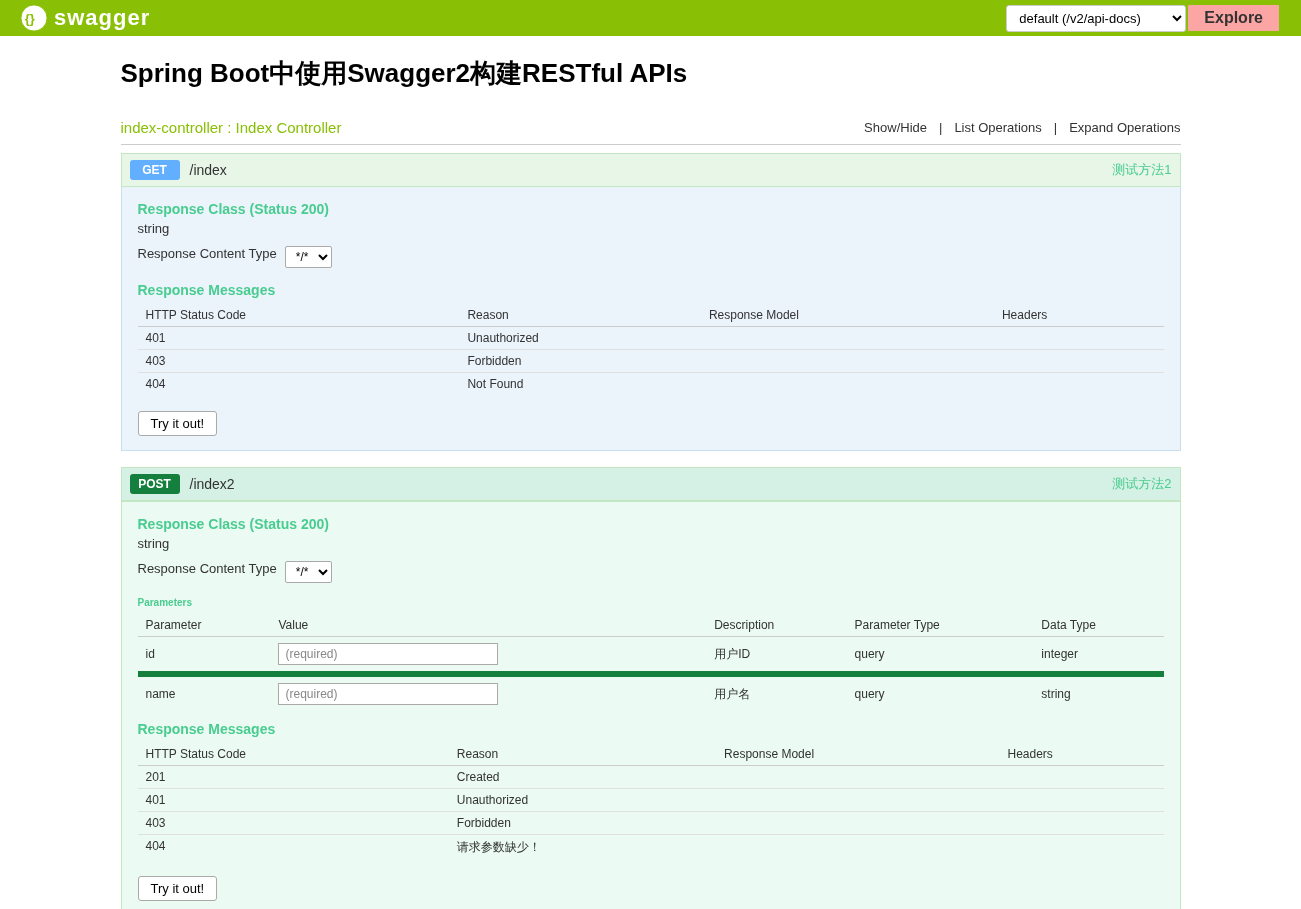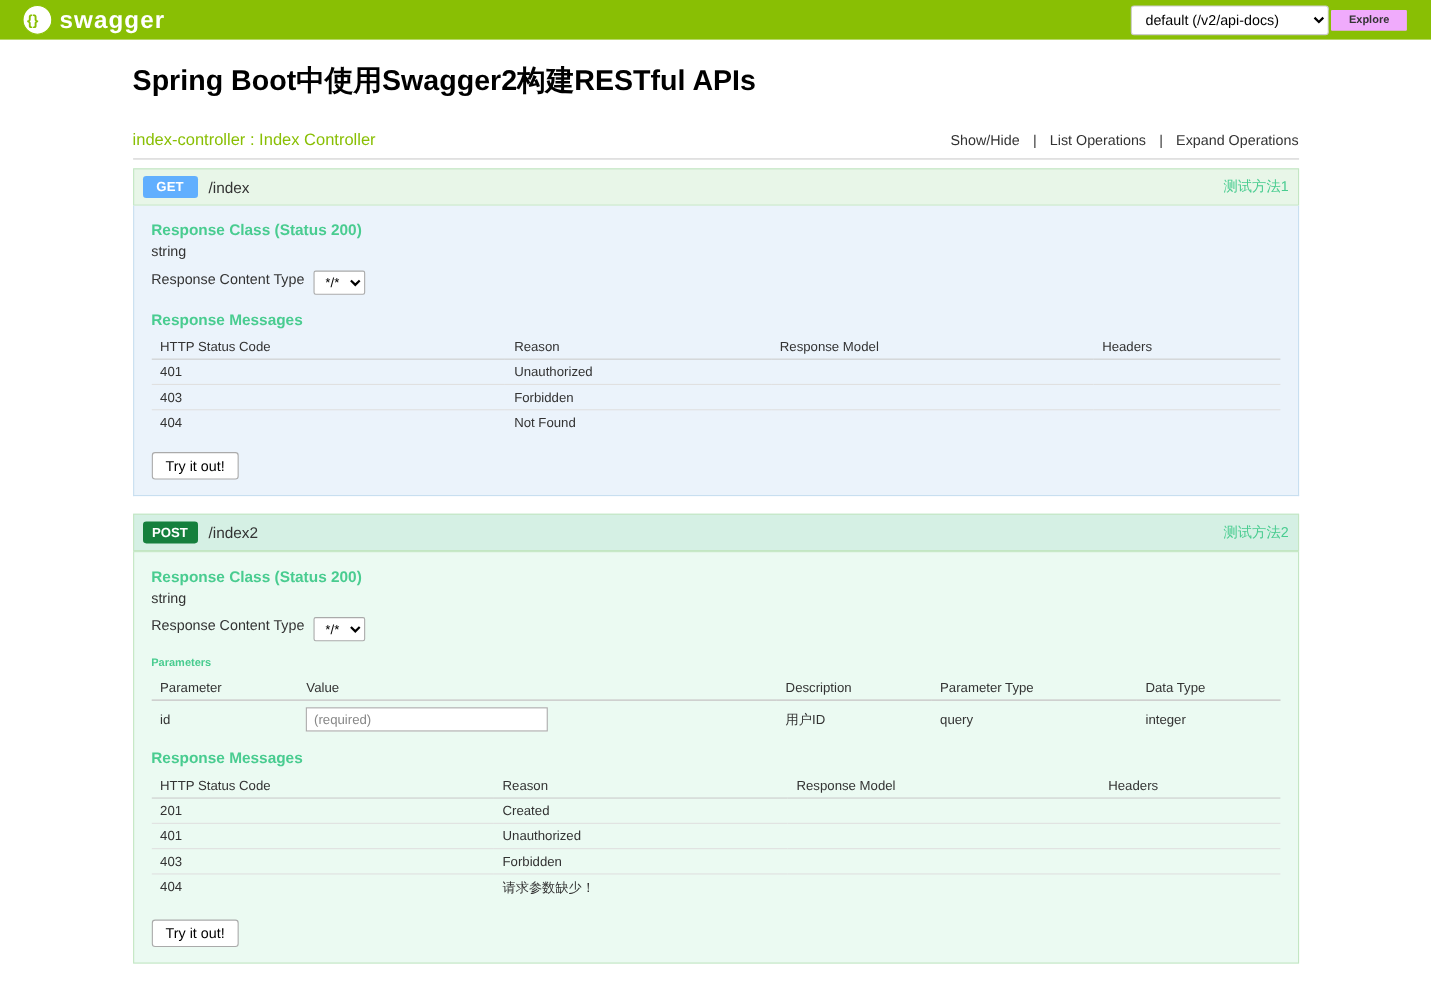--- a/index.html
+++ b/index.html
@@ -40,25 +40,25 @@
     }
     .api-url-select {
       padding: 4px 8px;
       font-size: 13px;
       border: 1px solid #ccc;
       border-radius: 3px;
       background: #fff;
       min-width: 180px;
     }
     .explore-btn {
-      background: #f0abfc;
+      background: #fca5a5;
       border: 2px solid #89bf04;
       color: #333;
       padding: 4px 16px;
-      font-size: 10px;
+      font-size: 16px;
       font-weight: bold;
       border-radius: 3px;
       cursor: pointer;
       text-align: center;
     }
 
     
     .main-content {
       max-width: 1100px;
       margin: 0 auto;
@@ -388,20 +388,29 @@
         <tbody id="post-params-rows">
         <tr>
       <td>id</td>
       <td>
         <input class="param-input" type="text" placeholder="(required)" style="">
       </td>
       <td>用户ID</td>
       <td>query</td>
       <td>integer</td>
     </tr>
+            <tr>
+      <td>name</td>
+      <td>
+        <input class="param-input" type="text" placeholder="(required)" style="">
+      </td>
+      <td>用户名</td>
+      <td>query</td>
+      <td>string</td>
+    </tr>
           </tbody>
       </table>
 
       <div class="response-messages-title">Response Messages</div>
       <table class="response-table">
         <thead>
           <tr>
             <th>HTTP Status Code</th>
             <th>Reason</th>
             <th>Response Model</th>

